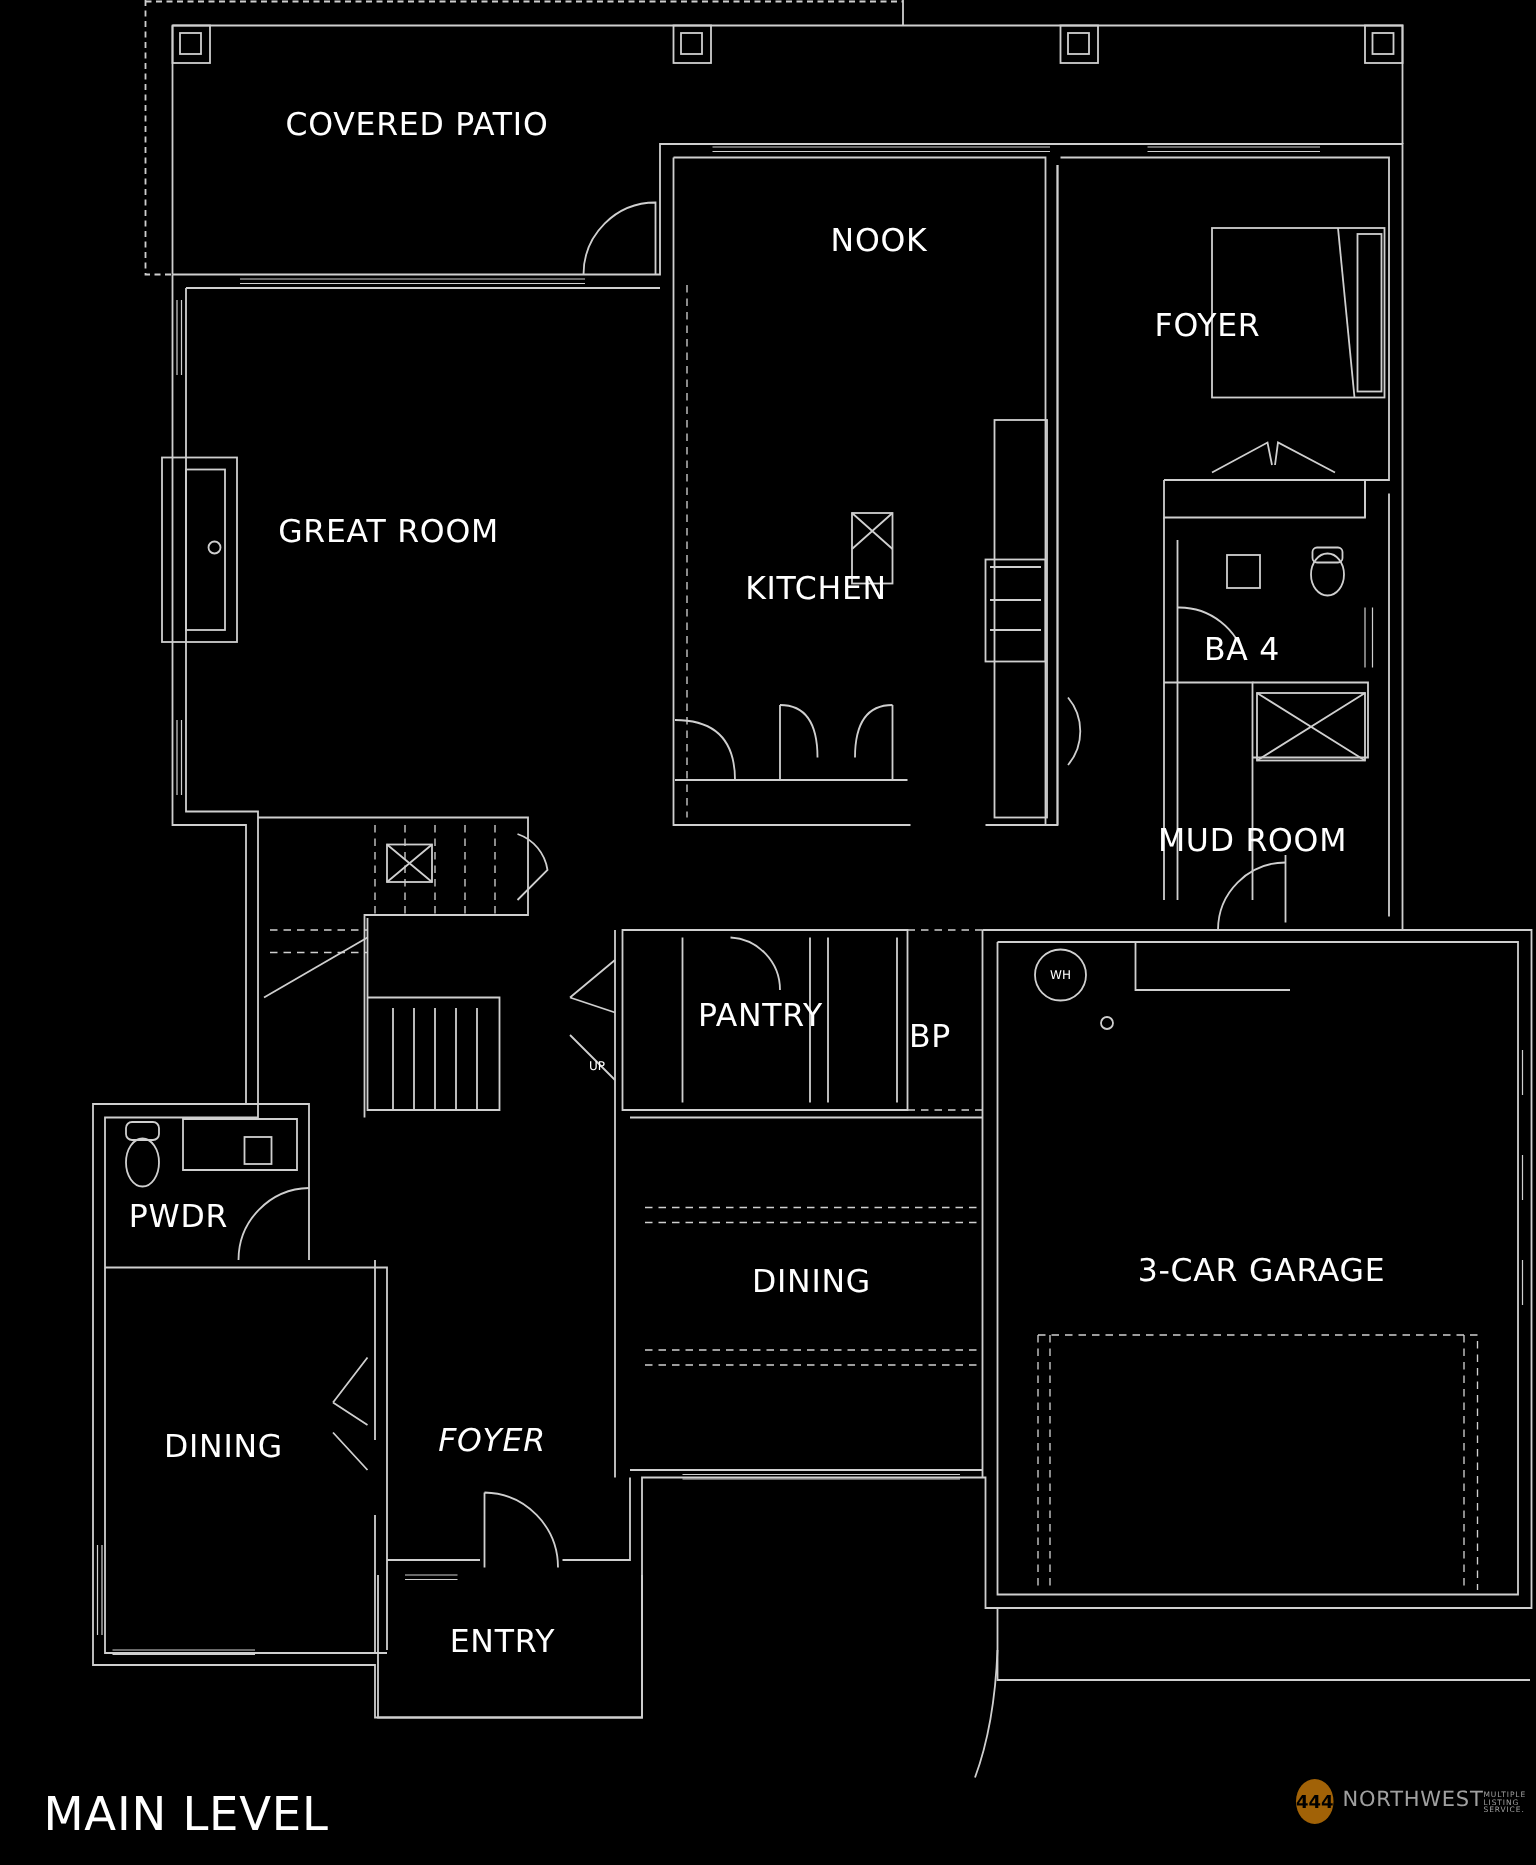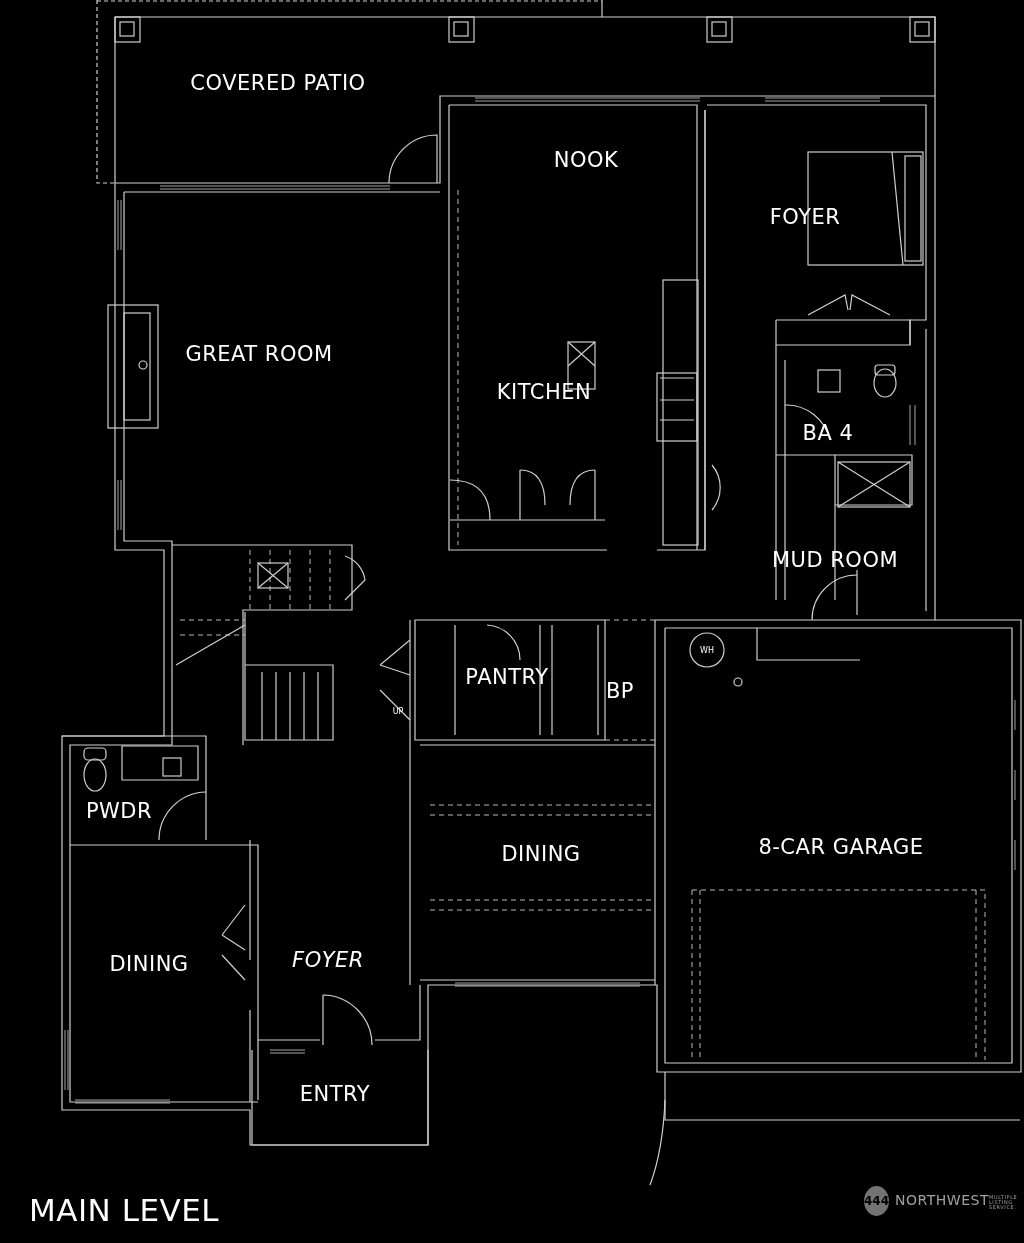--- a/index.html
+++ b/index.html
@@ -2,21 +2,21 @@
 <html><head>
 <meta charset="utf-8">
 <style>
   html, body { margin:0; padding:0; background:#000; }
   body { width:1024px; height:1243px; position:relative; overflow:hidden; font-family:"DejaVu Sans", sans-serif; }
   #plan { position:absolute; left:0; top:0; }
   .room-label { position:absolute; color:#fff; font-family:"DejaVu Sans", sans-serif; font-size:21px; letter-spacing:0.5px; white-space:nowrap; transform:translate(-50%,-50%); }
   .small-label { position:absolute; color:#fff; font-family:"DejaVu Sans", sans-serif; font-size:8px; transform:translate(-50%,-50%);text-align:right; }
   .level-title { position:absolute; left:16px; top:1192px; color:#fff; font-size:31px; letter-spacing:0.5px; font-family:"DejaVu Sans", sans-serif;margin-left:13px; }
   .brand { position:absolute; left:864px; top:1186px; display:flex; align-items:center; gap:6px; color:#9a9a9a; }
-  .brand-logo { width:30px; height:30px; border-radius:50%; background:#737373; display:flex; align-items:center; justify-content:center; color:#000; font-size:12px; font-weight:bold; }
+  .brand-logo { width:30px; height:30px; border-radius:50%; background:#a16207; display:flex; align-items:center; justify-content:center; color:#000; font-size:12px; font-weight:bold; }
   .brand-text { display:flex; line-height:1; }
   .brand-name { font-size:14px; letter-spacing:0.5px; color:#a0a0a0; }
   .brand-sub { font-size:5px; letter-spacing:0.6px; color:#a0a0a0; margin-top:2px; }
 </style>
 </head>
 <body>
 
 <svg id="plan" width="1024" height="1243" viewBox="0 0 1024 1243" fill="none" stroke="#cfcfcf" stroke-width="1.2">
 
   <g>
@@ -175,21 +175,21 @@
 <div class="room-label" style="left:586px;top:160px;">NOOK</div>
 <div class="room-label" style="left:805px;top:217px;">FOYER</div>
 <div class="room-label" style="left:259px;top:354px;">GREAT ROOM</div>
 <div class="room-label" style="left:544px;top:392px;">KITCHEN</div>
 <div class="room-label" style="left:828px;top:418px;margin-top:15px;">BA 4</div>
 <div class="room-label" style="left:835px;top:560px;">MUD ROOM</div>
 <div class="room-label" style="left:507px;top:677px;">PANTRY</div>
 <div class="room-label" style="left:620px;top:691px;">BP</div>
 <div class="room-label" style="left:119px;top:811px;">PWDR</div>
 <div class="room-label" style="left:541px;top:854px;">DINING</div>
-<div class="room-label" style="left:841px;top:847px;">8-CAR GARAGE</div>
+<div class="room-label" style="left:841px;top:847px;">3-CAR GARAGE</div>
 <div class="room-label" style="left:149px;top:964px;">DINING</div>
 <div class="room-label" style="left:328px;top:960px;font-style:italic;">FOYER</div>
 <div class="room-label" style="left:335px;top:1094px;">ENTRY</div>
 
 <div class="small-label" style="left:350px;top:711px;margin-left:48px;">UP</div>
 <div class="small-label" style="left:707px;top:650px;">WH</div>
 
 <div class="level-title">MAIN LEVEL</div>
 
 <div class="brand">

